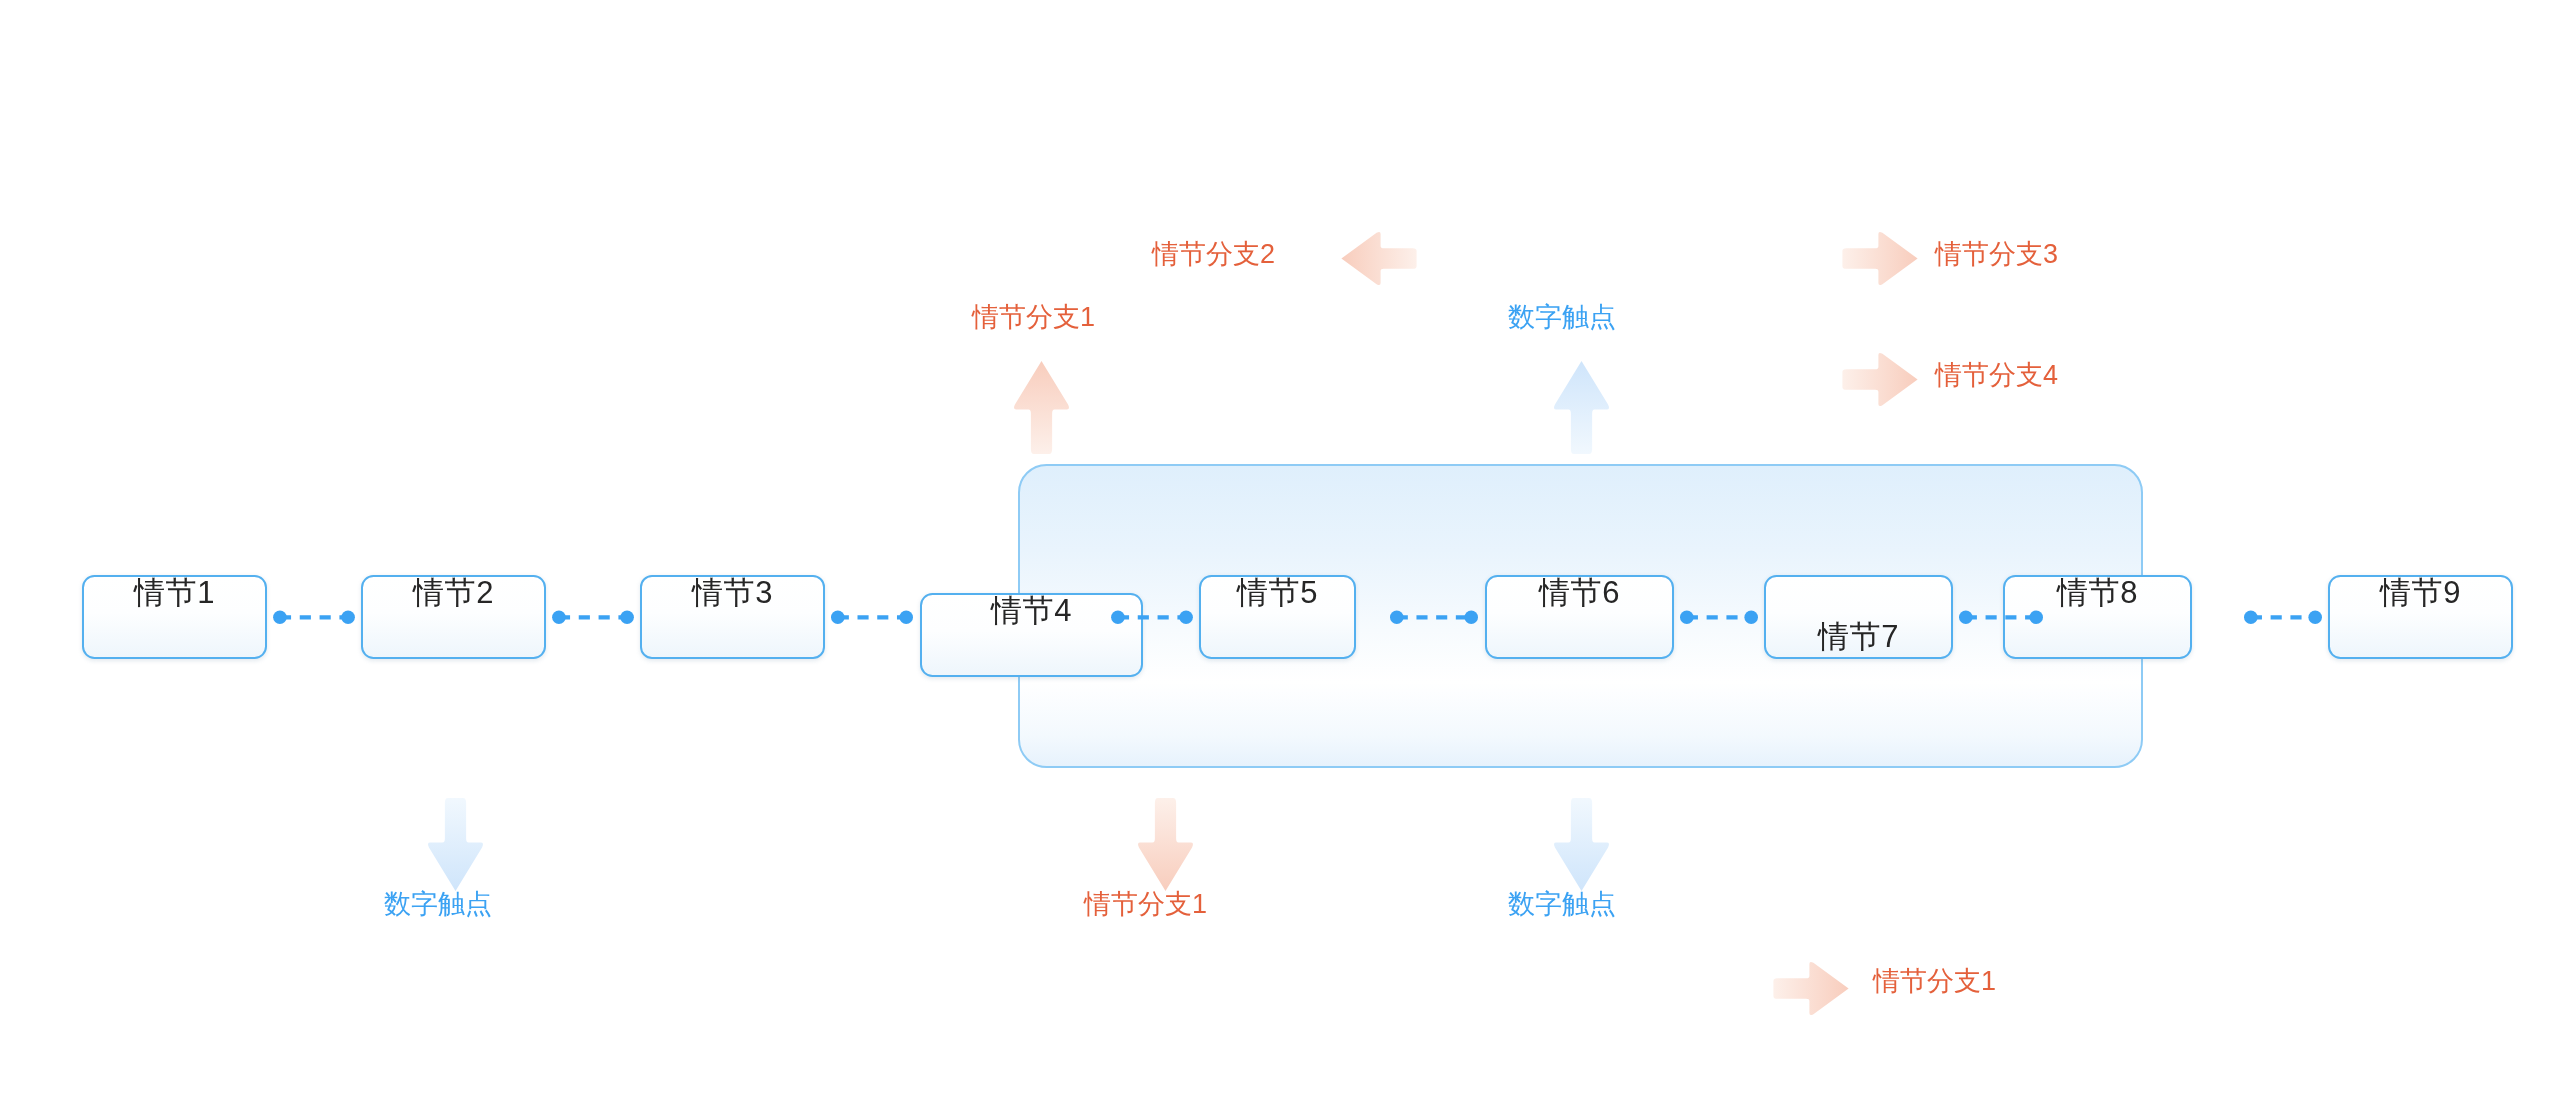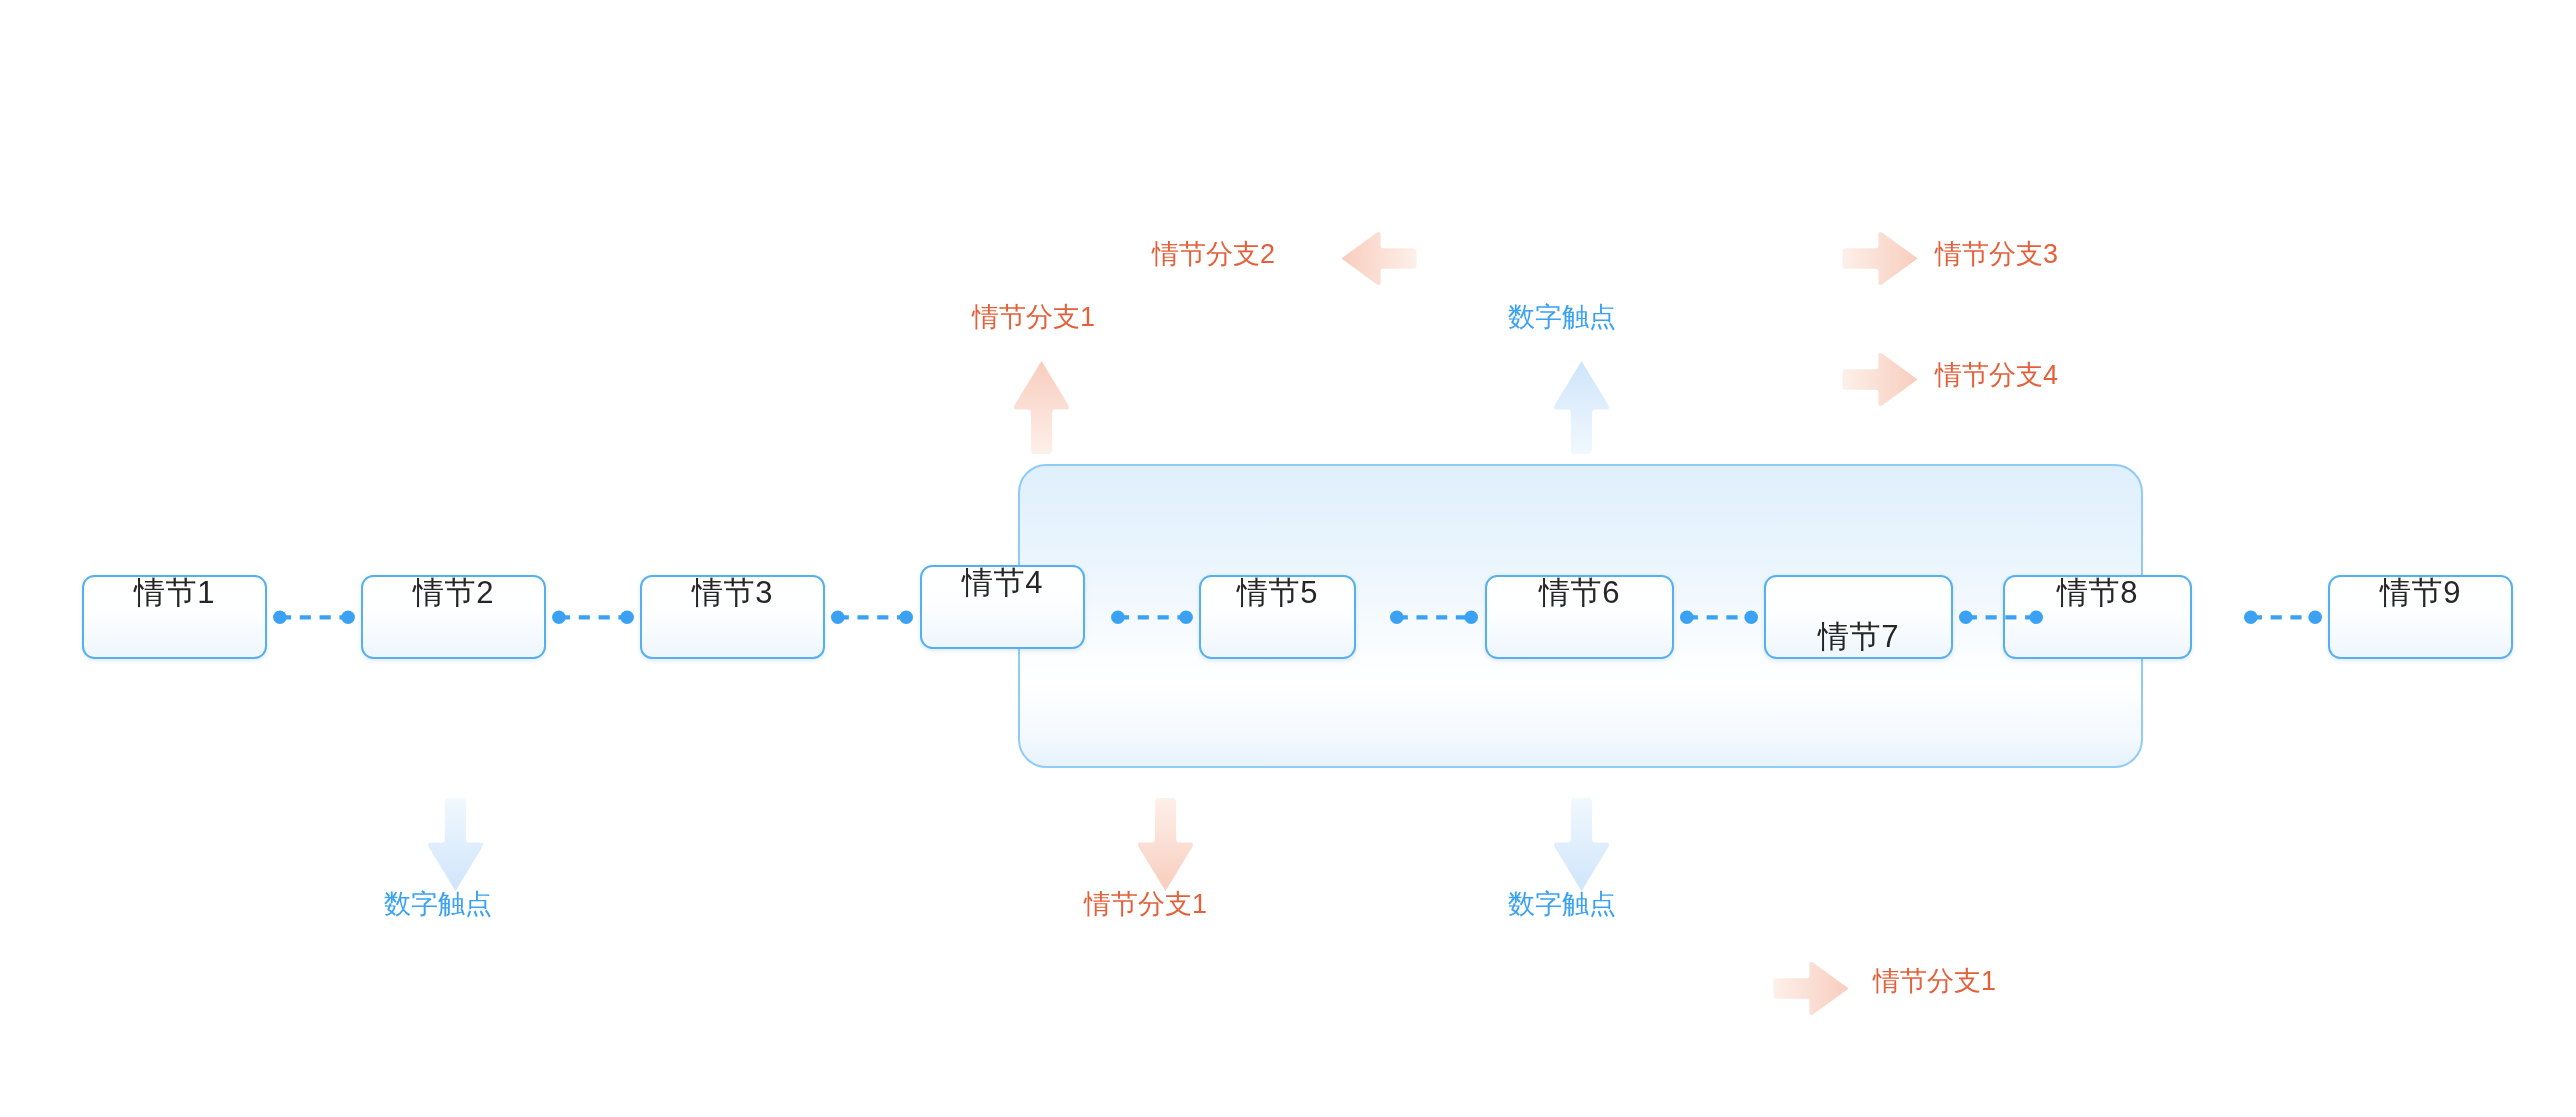--- a/index.html
+++ b/index.html
@@ -137,21 +137,21 @@
   <div id="node-layer">
       <div class="node" style="left: 82px; top: 575px; width: 185px; border-color: rgb(84, 176, 239);">
         <span class="node-label" style="color: rgb(38, 38, 38);">情节1</span>
       </div>
       <div class="node" style="left: 361px; top: 575px; width: 185px; border-color: rgb(84, 176, 239);">
         <span class="node-label" style="color: rgb(38, 38, 38);">情节2</span>
       </div>
       <div class="node" style="left: 640px; top: 575px; width: 185px; border-color: rgb(84, 176, 239); border-radius: 12px;">
         <span class="node-label" style="color: rgb(38, 38, 38);">情节3</span>
       </div>
-      <div class="node" style="left: 920px; top: 565px; width: 165px; border-color: rgb(84, 176, 239);">
+      <div class="node" style="left: 920px; top: 593px; width: 223px; border-color: rgb(84, 176, 239);">
         <span class="node-label" style="color: rgb(38, 38, 38);">情节4</span>
       </div>
       <div class="node" style="left: 1199px; top: 575px; width: 157px; border-color: rgb(84, 176, 239);">
         <span class="node-label" style="color: rgb(38, 38, 38);">情节5</span>
       </div>
       <div class="node" style="left: 1485px; top: 575px; width: 189px; border-color: rgb(84, 176, 239);">
         <span class="node-label" style="color: rgb(38, 38, 38);">情节6</span>
       </div>
       <div class="node" style="left: 1764px; top: 575px; width: 189px; border-color: rgb(84, 176, 239);">
         <span class="node-label" style="color: rgb(38, 38, 38); margin-top: 44px;">情节7</span>

